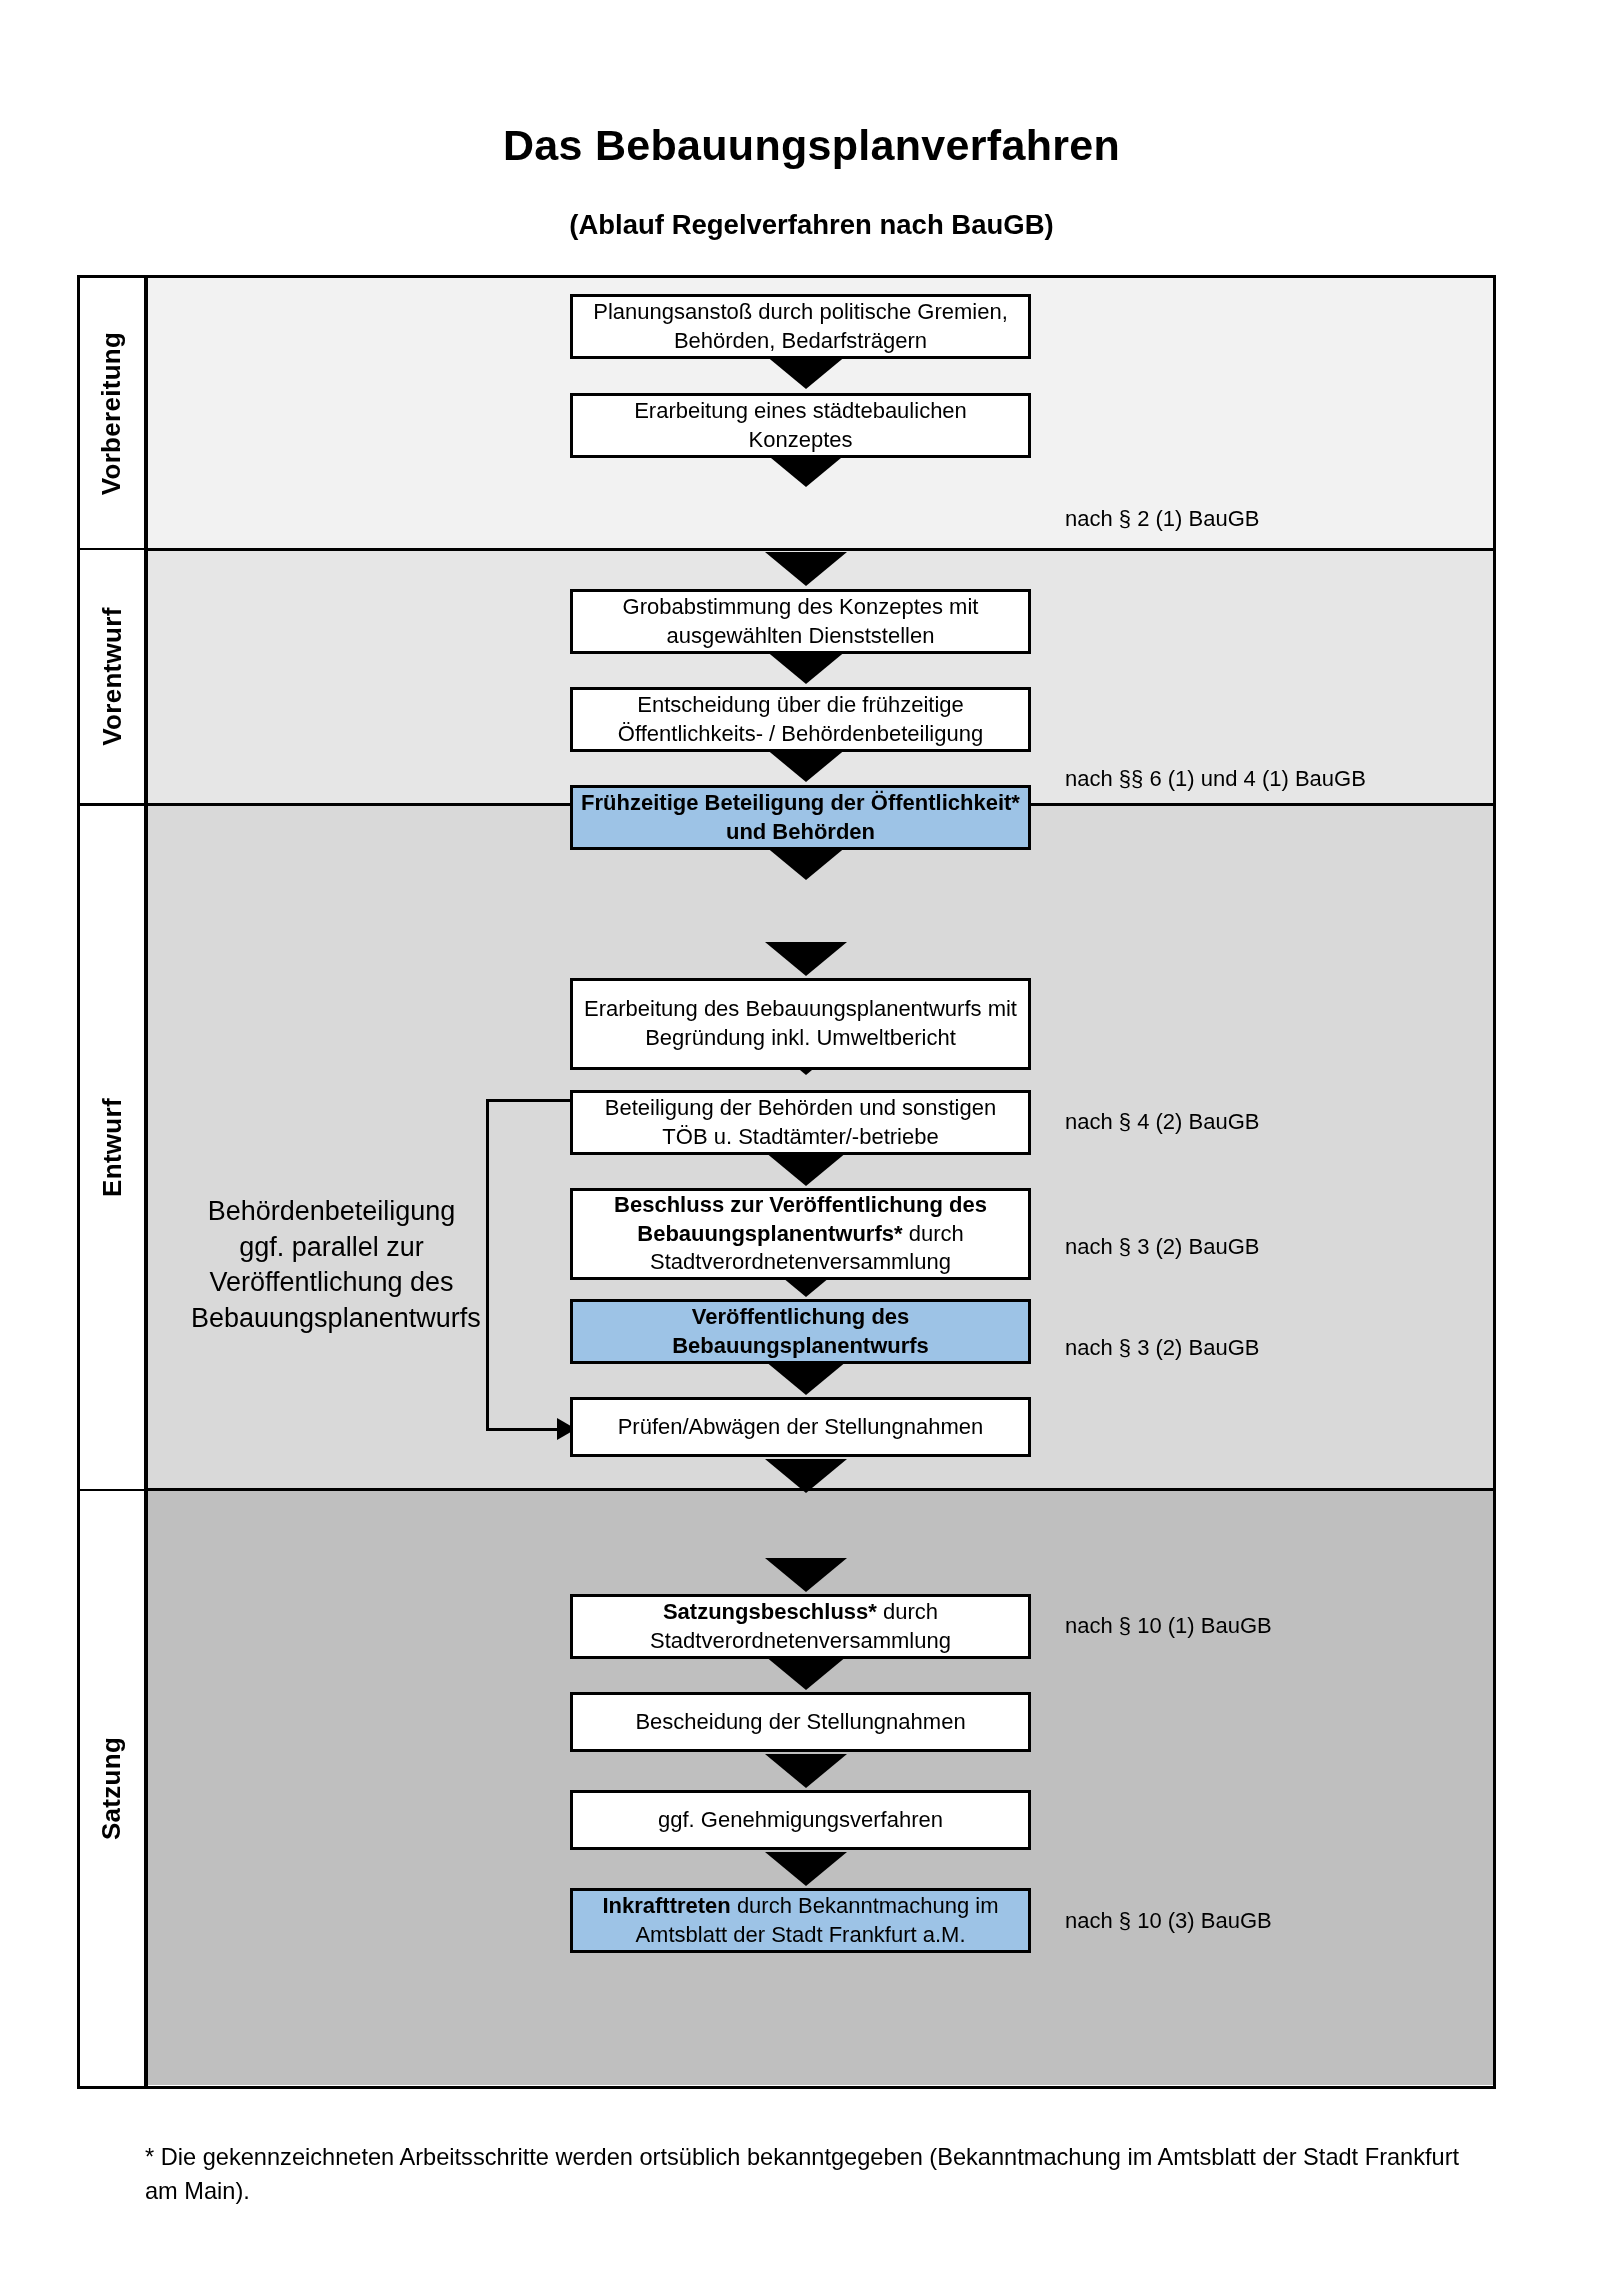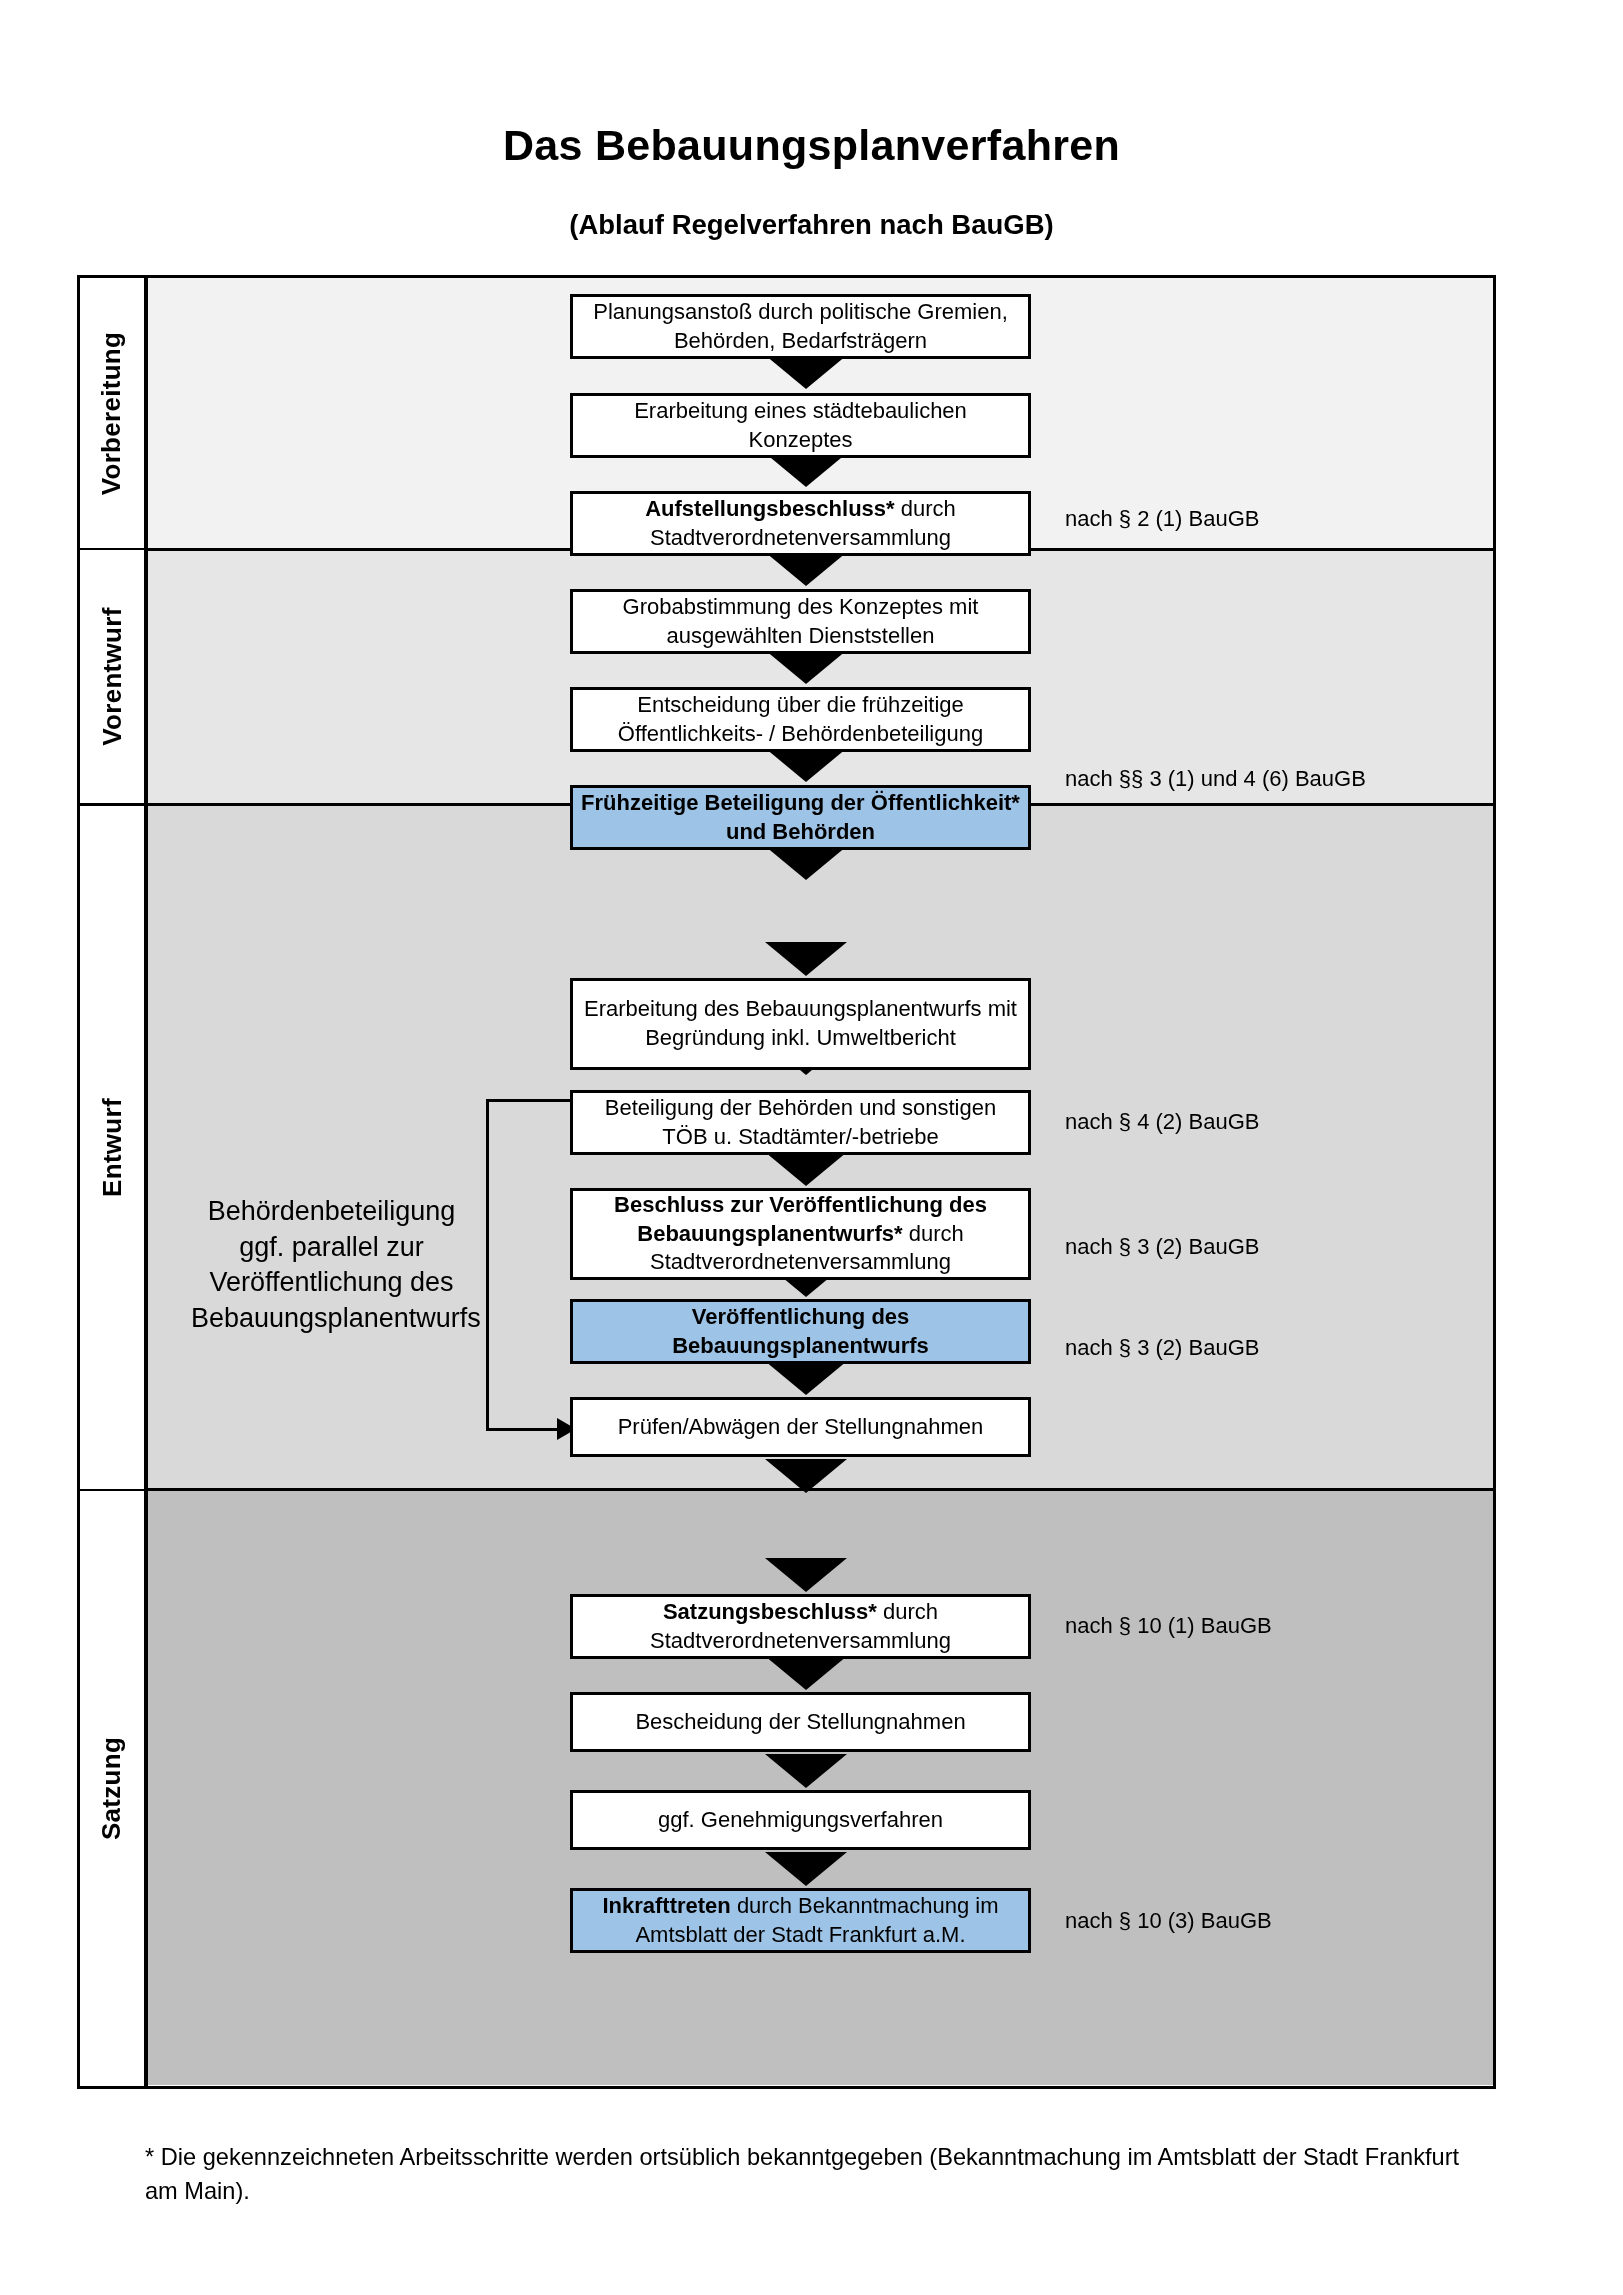--- a/index.html
+++ b/index.html
@@ -146,23 +146,20 @@
     <div class="br-head" style="left:477px;top:1140px;"></div>
 
     <div class="pbox" style="left:490px;top:16.4px;width:461px;height:65px;">
       <span>Planungsanstoß durch politische Gremien, Behörden, Bedarfsträgern</span>
     </div>
 
     <div class="pbox" style="left:490px;top:115px;width:461px;height:65px;">
       <span>Erarbeitung eines städtebaulichen Konzeptes</span>
     </div>
 
-    <div class="pbox" style="left:490px;top:213px;width:461px;height:65px;">
-      <span><b>Aufstellungsbeschluss*</b><span> durch Stadtverordnetenversammlung</span></span>
-    </div>
 
     <div class="pbox" style="left:490px;top:311px;width:461px;height:65px;">
       <span>Grobabstimmung des Konzeptes mit ausgewählten Dienststellen</span>
     </div>
 
     <div class="pbox" style="left:490px;top:409px;width:461px;height:65px;">
       <span>Entscheidung über die frühzeitige Öffentlichkeits- / Behördenbeteiligung</span>
     </div>
 
     <div class="pbox blue" style="left:490px;top:507px;width:461px;height:65px;">
@@ -208,21 +205,21 @@
     </div>
 
     <div class="sidenote" style="left:111px;top:916px;width:281px;">
       <span>Behördenbeteiligung ggf. parallel zur Veröffentlichung des Bebauungsplanentwurfs</span>
     </div>
 
     <div class="legalref" style="left:985px;top:228px;">
       <span>nach § 2 (1) BauGB</span>
     </div>
     <div class="legalref" style="left:985px;top:488px;">
-      <span>nach §§ 3 (1) und 4 (6) BauGB</span>
+      <span>nach §§ 6 (1) und 4 (1) BauGB</span>
     </div>
     <div class="legalref" style="left:985px;top:831px;">
       <span>nach § 4 (2) BauGB</span>
     </div>
     <div class="legalref" style="left:985px;top:956px;">
       <span>nach § 3 (2) BauGB</span>
     </div>
     <div class="legalref" style="left:985px;top:1057px;">
       <span>nach § 3 (2) BauGB</span>
     </div>

